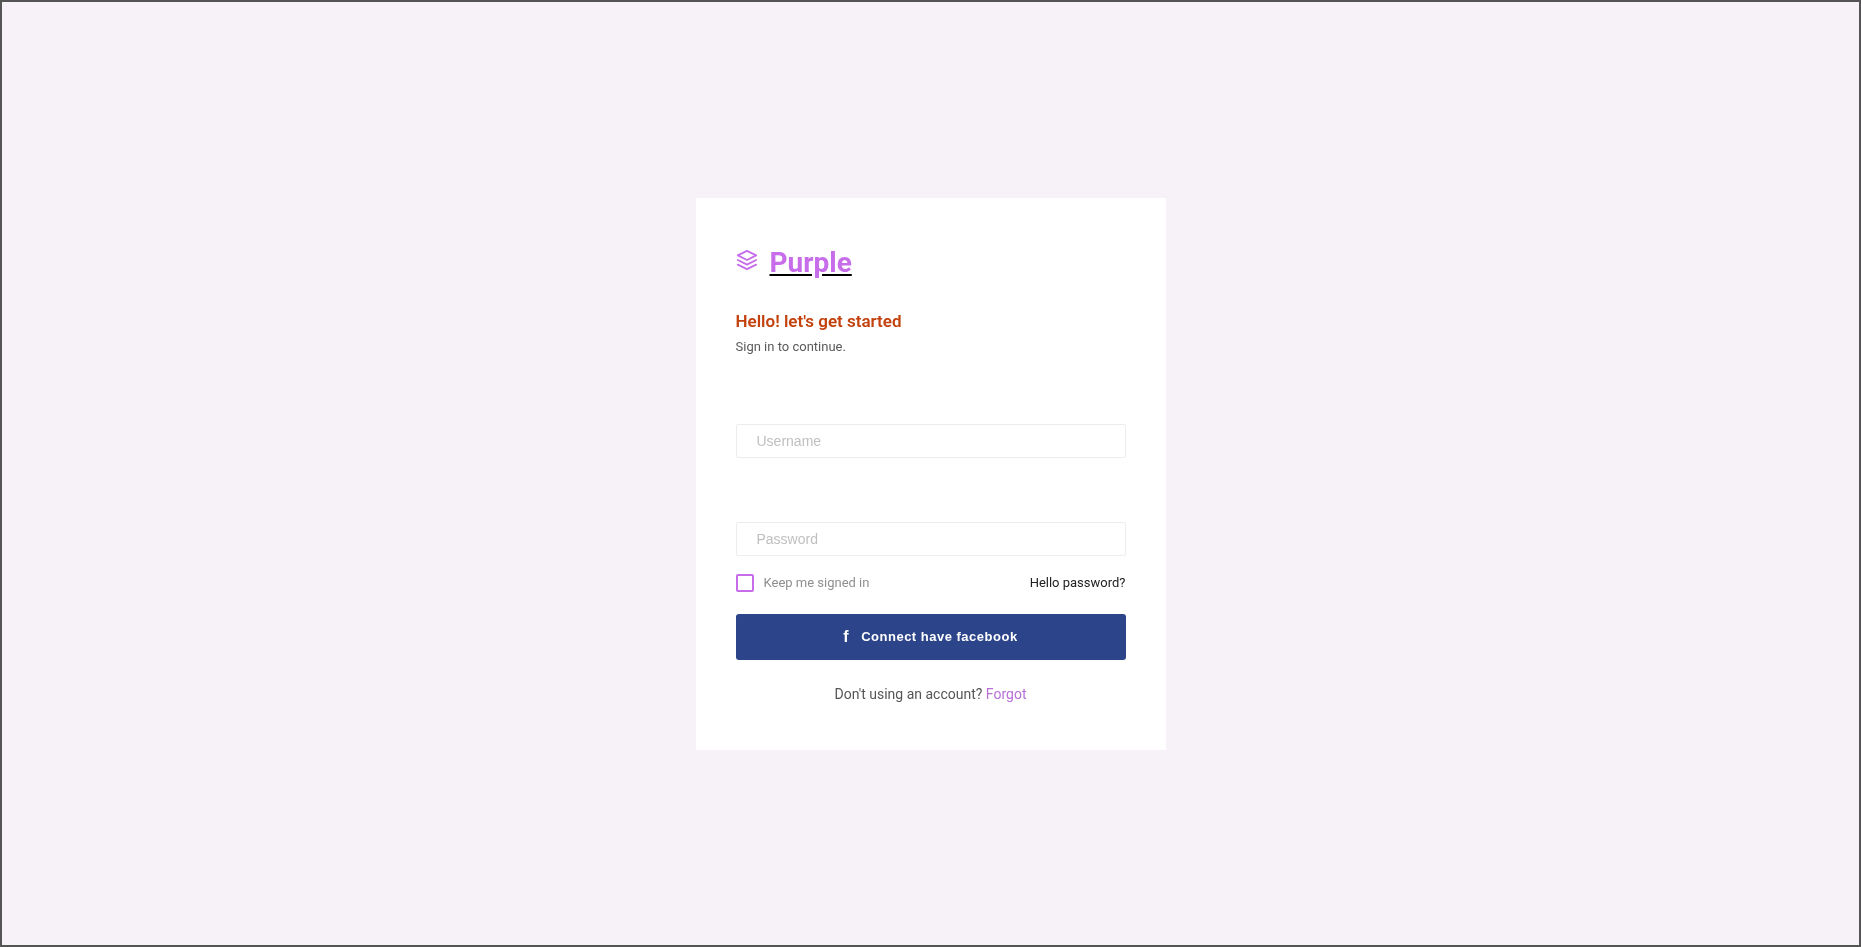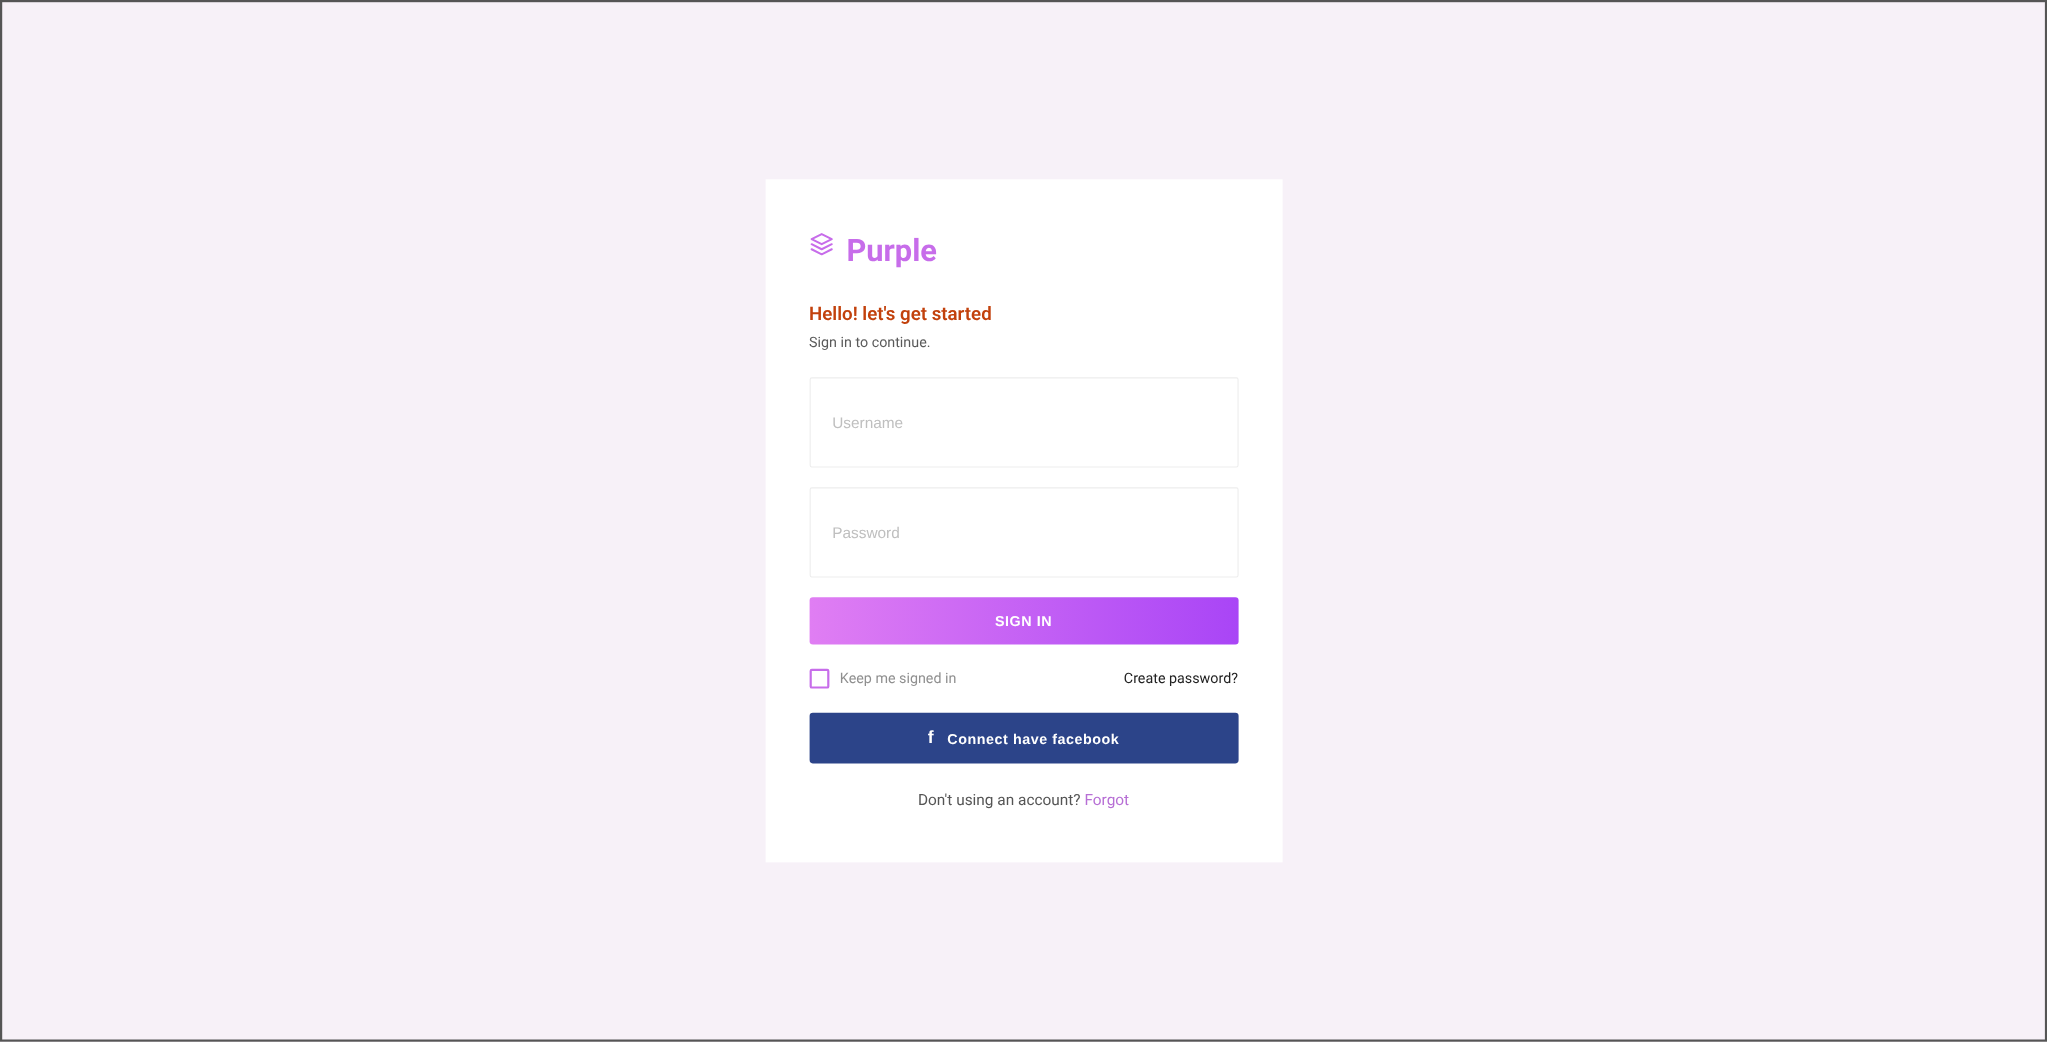--- a/index.html
+++ b/index.html
@@ -20,21 +20,23 @@
     }
     
     .card {
       background: #fff;
       width: 470px;
       padding: 48px 40px 48px 40px;
     }
     
     .brand {
       display: flex;
+      align-items: center;
       margin-bottom: 32px;
+      text-decoration: underline;
     }
     
     .brand-icon {
       color: #c76dea;
       margin-right: 12px;
     }
     
     .brand-text {
       font-size: 28px;
       font-weight: 700;
@@ -53,26 +55,27 @@
       color: #5a5a5a;
       margin-bottom: 24px;
     }
     
     .form-group {
       margin-bottom: 18px;
     }
     
     .form-control {
       width: 100%;
-      padding: 32px 20px;
+      padding: 8px 20px;
       font-size: 14px;
       border: 1px solid #ededed;
       border-radius: 2px;
       outline: none;
       color: #333;
+      margin-top: 46px;
     }
     
     .form-control::placeholder {
       color: #bfbfbf;
     }
     
     .btn {
       display: block;
       width: 100%;
       padding: 14px;
@@ -174,28 +177,27 @@
   <p class="subheading">Sign in to continue.</p>
 
   <div class="form-group">
     <input type="text" class="form-control" placeholder="Username" style="">
   </div>
 
   <div class="form-group">
     <input type="password" class="form-control" placeholder="Password" style="">
   </div>
 
-  <button class="btn btn-gradient">SIGN IN</button>
 
   <div class="row-between">
     <div class="checkbox-wrap">
       <span class="checkbox-box"></span>
       <span class="checkbox-label">Keep me signed in</span>
     </div>
-    <a class="forgot-link">Create password?</a>
+    <a class="forgot-link">Hello password?</a>
   </div>
 
   <button class="btn btn-facebook">
     <span class="fb-icon">f</span>
     <span>Connect have facebook</span>
   </button>
 
   <div class="bottom-text">
     <span>Don't using an account? </span><a class="create-link">Forgot</a>
   </div>

